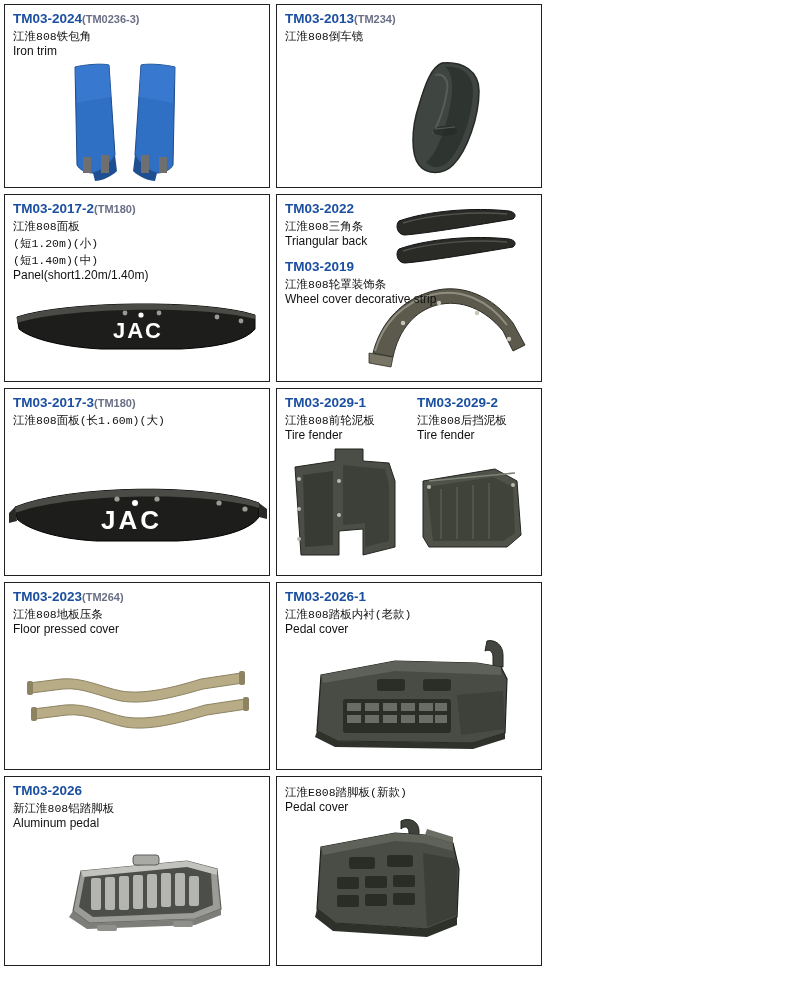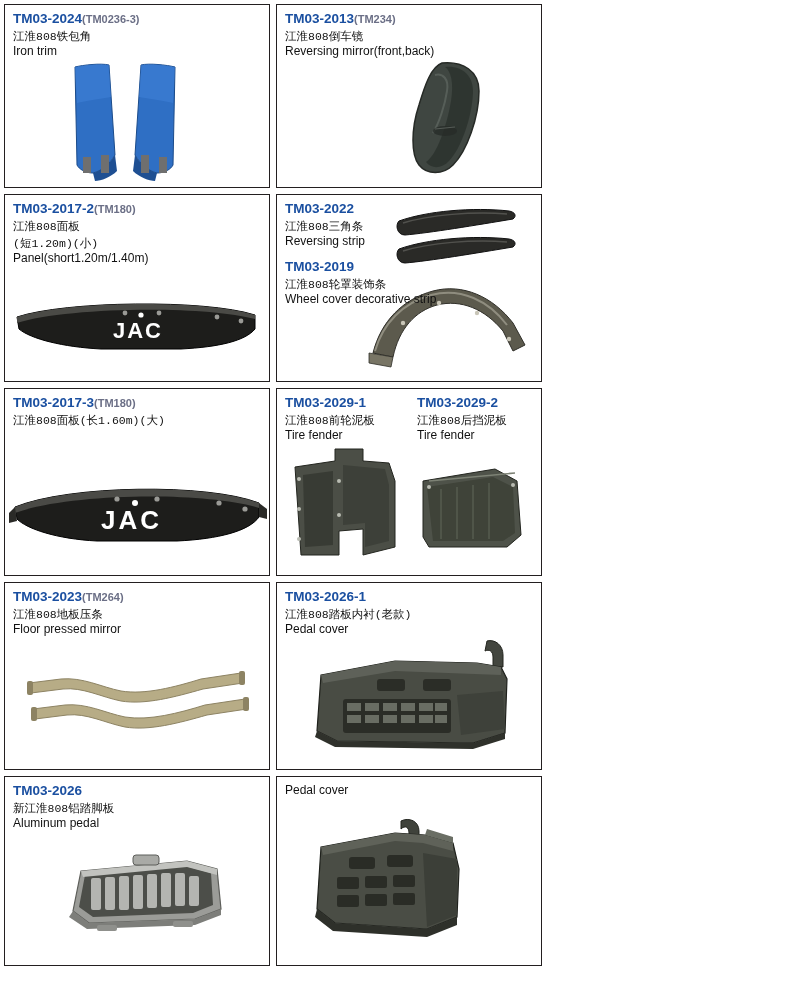--- a/index.html
+++ b/index.html
@@ -114,40 +114,40 @@
             <rect x="154" y="152" width="8" height="16" fill="#6f6f6f"></rect>
           </g>
         </svg>
       </div>
     </div>
 
     <div class="cell">
       <div class="labels">
         <div class="code"><span>TM03-2013</span><span class="alt">(TM234)</span></div>
         <div class="cn">江淮808倒车镜</div>
-        <div class="en">Reversing mirror(front,back)</div>
       </div>
       <div class="art">
         <svg width="266" height="190" viewBox="0 0 266 190">
           <g>
             <path d="M165 58 C186 56 202 66 202 86 C202 112 190 146 176 160 C166 170 150 170 142 160 C134 150 134 124 142 100 C148 80 154 62 165 58 Z" fill="#3f4641" stroke="#262a26" stroke-width="1.5"></path>
             <path d="M168 62 C184 60 197 70 196 88 C195 112 184 144 172 156 C165 164 154 164 149 157 C160 150 170 120 174 96 C177 78 174 66 168 62 Z" fill="#2c322e" opacity="0.85"></path>
             <path d="M158 70 C166 68 172 74 170 86 C168 100 162 118 156 128" stroke="#6e7670" stroke-width="2" fill="none" opacity="0.5"></path>
             <ellipse cx="168" cy="126" rx="12" ry="5" fill="#272c28" opacity="0.8"></ellipse>
             <path d="M158 124 L178 122" stroke="#555b56" stroke-width="1.2"></path>
           </g>
         </svg>
       </div>
     </div>
 
     <div class="cell">
       <div class="labels">
         <div class="code"><span>TM03-2017-2</span><span class="alt">(TM180)</span></div>
         <div class="cn">江淮808面板</div>
         <div class="cn">(短1.20m)(小)</div>
+        <div class="cn">(短1.40m)(中)</div>
         <div class="en">Panel(short1.20m/1.40m)</div>
       </div>
       <div class="art">
         <svg width="266" height="194" viewBox="0 0 266 194">
           <g>
             <path d="M12 122 C60 106 200 104 250 120 L250 134 C240 146 214 152 176 154 L96 154 C58 152 26 144 14 134 Z" fill="#1d1d1b" stroke="#000" stroke-width="1"></path>
             <path d="M12 122 C60 106 200 104 250 120 L250 124 C200 110 60 112 12 128 Z" fill="#4a4a46"></path>
             <circle cx="120" cy="118" r="2.4" fill="#9a9a96"></circle>
             <circle cx="154" cy="118" r="2.4" fill="#9a9a96"></circle>
             <circle cx="212" cy="122" r="2.4" fill="#9a9a96"></circle>
@@ -158,21 +158,21 @@
             </g>
           </g>
         </svg>
       </div>
     </div>
 
     <div class="cell">
       <div class="labels">
         <div class="code"><span>TM03-2022</span><span class="alt"></span></div>
         <div class="cn">江淮808三角条</div>
-        <div class="en">Reversing strip</div>
+        <div class="en">Triangular back</div>
         <div class="sub">
           <div class="code">TM03-2019</div>
           <div class="cn">江淮808轮罩装饰条</div>
           <div class="en">Wheel cover decorative strip</div>
         </div>
       </div>
       <div class="art">
         <svg width="266" height="194" viewBox="0 0 266 194">
           <g>
             <path d="M122 26 C150 16 196 12 232 16 C238 17 240 21 236 24 C200 30 152 38 128 40 C120 40 118 30 122 26 Z" fill="#2a2a27" stroke="#111" stroke-width="1"></path>
@@ -257,21 +257,21 @@
             <circle cx="236" cy="96" r="2" fill="#b9bbb2"></circle>
           </g>
         </svg>
       </div>
     </div>
 
     <div class="cell">
       <div class="labels">
         <div class="code"><span>TM03-2023</span><span class="alt">(TM264)</span></div>
         <div class="cn">江淮808地板压条</div>
-        <div class="en">Floor pressed mirror</div>
+        <div class="en">Floor pressed cover</div>
       </div>
       <div class="art">
         <svg width="266" height="194" viewBox="0 0 266 194">
           <g stroke="#8d8363" stroke-width="1" fill="#b7ac86">
             <path d="M24 100 L56 96 C78 94 96 104 116 108 C140 112 170 104 196 96 L236 90 L238 100 L198 106 C170 114 140 122 116 118 C96 114 78 104 58 106 L26 110 Z"></path>
             <path d="M28 126 L60 122 C82 120 100 130 120 134 C144 138 174 130 200 122 L240 116 L242 126 L202 132 C174 140 144 148 120 144 C100 140 82 130 62 132 L30 136 Z"></path>
           </g>
           <g fill="#8d8363">
             <rect x="22" y="98" width="6" height="14" rx="2"></rect>
             <rect x="234" y="88" width="6" height="14" rx="2"></rect>
@@ -346,20 +346,21 @@
             <rect x="128" y="78" width="26" height="10" rx="3" fill="#a9aaa6" stroke="#5d5e5a" stroke-width="1"></rect>
             <rect x="92" y="148" width="20" height="6" rx="2" fill="#8f908c"></rect>
             <rect x="168" y="144" width="20" height="6" rx="2" fill="#8f908c"></rect>
           </g>
         </svg>
       </div>
     </div>
 
     <div class="cell">
       <div class="labels">
+        <div class="cn">江淮E808踏脚板(新款)</div>
         <div class="en">Pedal cover</div>
       </div>
       <div class="art">
         <svg width="266" height="196" viewBox="0 0 266 196">
           <g>
             <path d="M124 44 C132 40 142 44 142 54 L142 64 L132 66 L132 56 C132 50 128 48 124 52 Z" fill="#3f423b" stroke="#22241f" stroke-width="1"></path>
             <path d="M44 70 L118 56 L148 58 L176 66 L182 92 L180 140 L150 152 L58 146 L40 132 Z" fill="#4a4d45" stroke="#1f211c" stroke-width="1.2"></path>
             <path d="M44 70 L118 56 L148 58 L176 66 L176 74 L146 66 L118 64 L46 78 Z" fill="#5f6259"></path>
             <rect x="72" y="80" width="26" height="12" rx="3" fill="#2a2c26"></rect>
             <rect x="110" y="78" width="26" height="12" rx="3" fill="#2a2c26"></rect>

